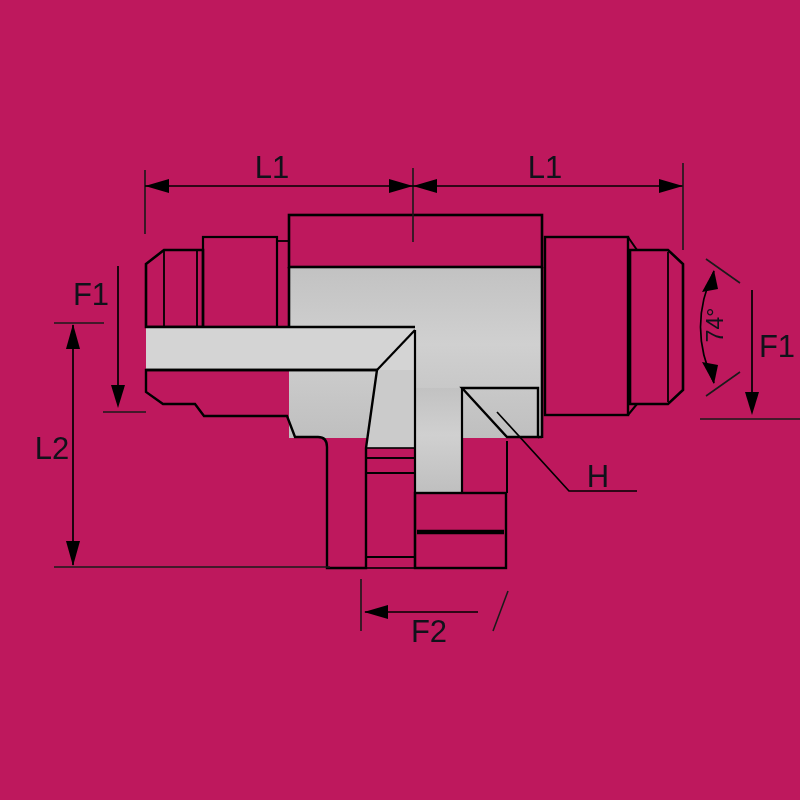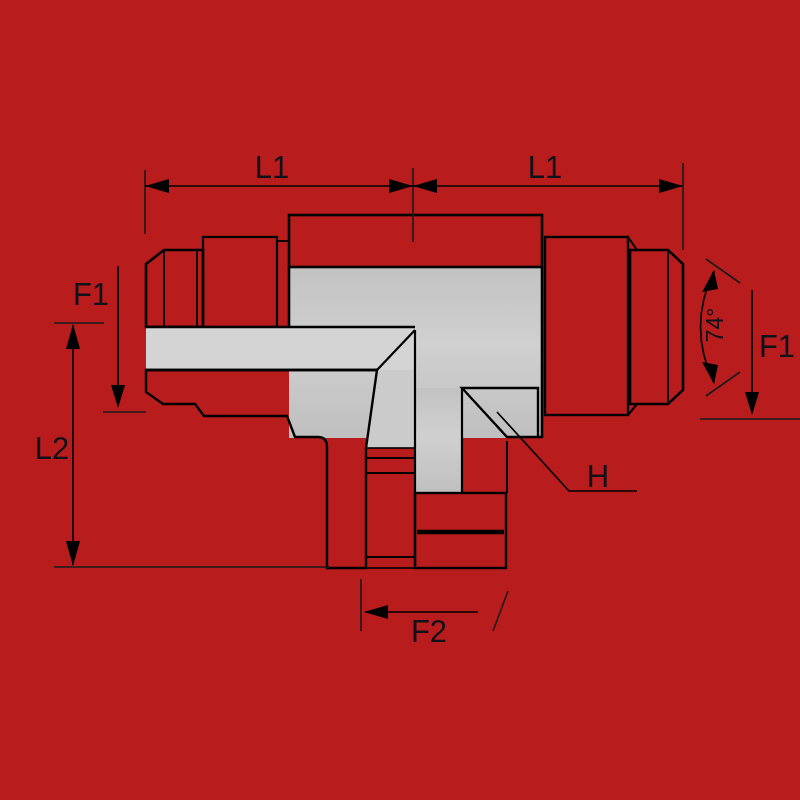--- a/index.html
+++ b/index.html
@@ -1,16 +1,16 @@
 <!DOCTYPE html>
 <html><head>
 <meta charset="utf-8">
 <style>
   html,body{margin:0;padding:0;background:#ffffff;}
-  .stage{width:800px;height:800px;position:relative;background:#b91c1c;overflow:hidden;}
+  .stage{width:800px;height:800px;position:relative;background:#be185d;overflow:hidden;}
   svg{display:block;}
   .lbl{
     font-family:"Liberation Sans","DejaVu Sans",sans-serif;
     font-size:31px;
     fill:#10121a;
   }
   .lbl.angle{font-size:23px;}
   .dimline{stroke:#000000;stroke-width:1.7;fill:none;}
   .extline{stroke:#1a1a1a;stroke-width:1.6;fill:none;}
   .arrow{fill:#000000;stroke:none;}

